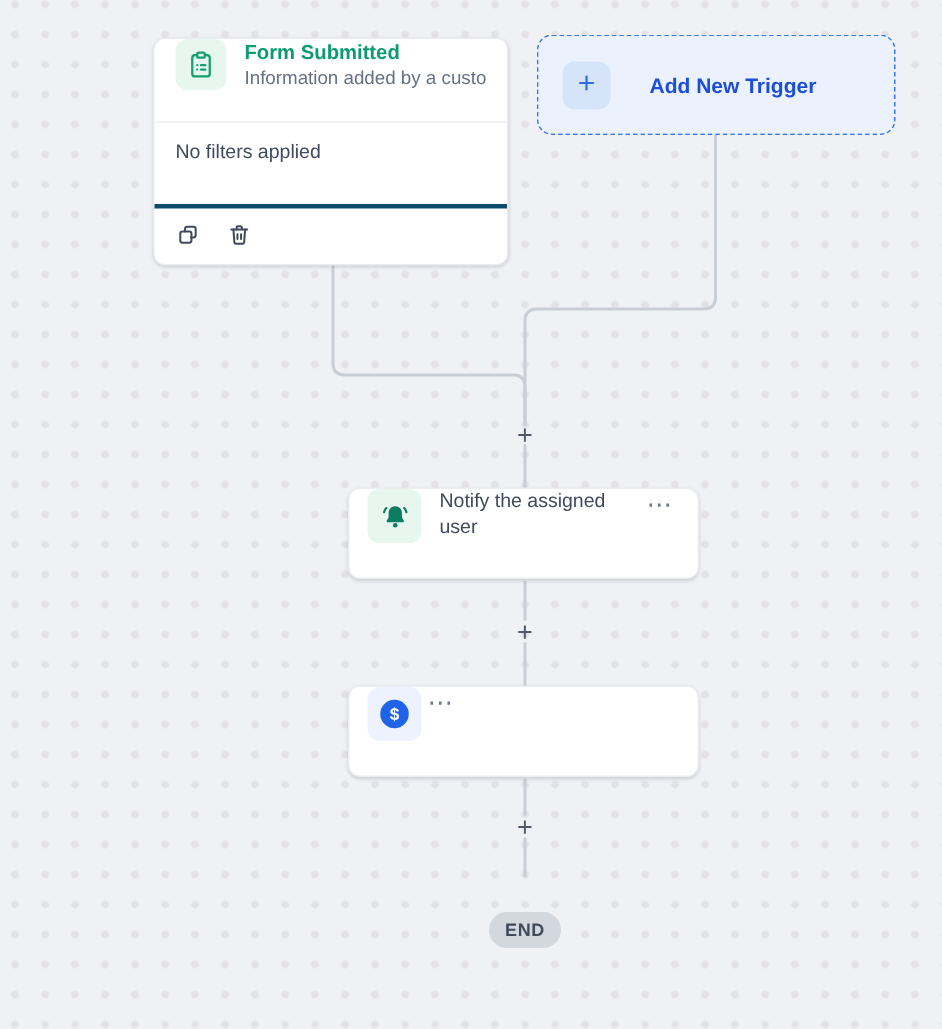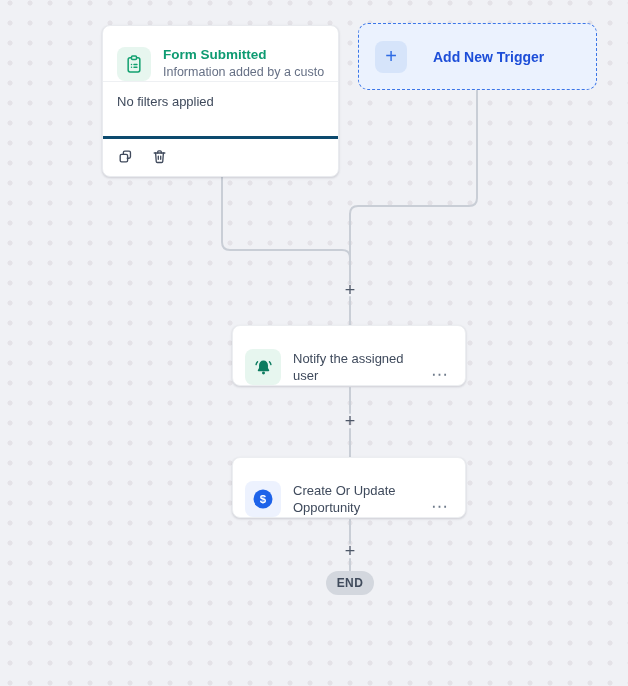--- a/index.html
+++ b/index.html
@@ -12,21 +12,21 @@
     background-position:0 -7px;
   }
   .connector-svg{position:absolute;left:0;top:0;pointer-events:none;}
   
   .trigger-card{
     position:absolute;left:102px;top:25px;width:237px;height:152px;
     background:#ffffff;border:1px solid #e9ebef;border-radius:8px;
     box-shadow:0 1px 2px rgba(16,24,40,.06),0 1px 3px rgba(16,24,40,.10);
     box-sizing:border-box;cursor:pointer;
   }
-  .trigger-header{display:flex;align-items:flex-end;height:55px;padding:0 14px;border-bottom:1px solid #eef0f3;}
+  .trigger-header{display:flex;align-items:flex-start;height:55px;padding:0 14px;border-bottom:1px solid #eef0f3;}
   .icon-chip{width:34px;height:34px;border-radius:8px;display:flex;align-items:center;justify-content:center;flex:none;}
   .chip-mint{background:#e7f6ef;}
   .chip-blue{background:#edf2fe;}
   .trigger-titles{margin-left:12px;min-width:0;}
   .trigger-title{font-size:13.5px;font-weight:700;color:#0e9b72;line-height:1.35;}
   .trigger-subtitle{font-size:12.5px;color:#667085;line-height:1.35;white-space:nowrap;overflow:hidden;}
   .trigger-filters{height:57px;padding:10px 14px;border-bottom:3px solid #0c4a6e;box-sizing:border-box;}
   .filters-text{font-size:13px;color:#3f4a5c;}
   .trigger-footer{display:flex;align-items:center;gap:10px;height:38px;padding:0 10px;}
   .icon-btn{width:24px;height:24px;border:none;background:transparent;display:flex;align-items:center;justify-content:center;border-radius:4px;cursor:pointer;padding:0;}
@@ -37,34 +37,34 @@
     display:flex;align-items:center;padding:0 16px;cursor:pointer;
   }
   .add-trigger-chip{width:32px;height:32px;border-radius:8px;background:#d6e4fa;display:flex;align-items:center;justify-content:center;flex:none;}
   .add-trigger-plus{color:#2e6be4;font-size:20px;font-weight:400;line-height:1;margin-top:-2px;}
   .add-trigger-label{margin-left:26px;font-size:14px;font-weight:700;color:#1d4ed8;}
   
   .action-card{
     position:absolute;left:232px;width:234px;height:61px;box-sizing:border-box;
     background:#ffffff;border:1px solid #eceef1;border-radius:8px;
     box-shadow:0 1px 2px rgba(16,24,40,.06),0 1px 3px rgba(16,24,40,.10);
-    display:flex;align-items:flex-end;padding:0 12px;cursor:pointer;
+    display:flex;align-items:flex-start;padding:0 12px;cursor:pointer;
   }
   .action-card .icon-chip{width:36px;height:36px;}
   .action-title{flex:1;margin-left:12px;margin-right:6px;font-size:13px;color:#3f4a5c;line-height:1.3;}
   .more-btn{border:none;background:transparent;color:#6e7a8a;font-size:17px;line-height:1;cursor:pointer;padding:2px 4px;letter-spacing:1px;}
   
   .plus-node{
     position:absolute;width:20px;height:20px;transform:translate(-50%,-50%);
     display:flex;align-items:center;justify-content:center;
     color:#4e5868;font-size:18px;font-weight:400;line-height:1;cursor:pointer;
     background:transparent;border:none;padding:0;
   }
   .end-badge{
-    position:absolute;left:326px;top:571px;width:48px;height:24px;border-radius:12px;
+    position:absolute;left:326px;top:608px;width:48px;height:24px;border-radius:12px;
     background:#d3d7de;color:#404b5c;font-size:12px;font-weight:700;letter-spacing:.4px;
     display:flex;align-items:center;justify-content:center;
   }
 </style>
 </head>
 <body>
 
 <div class="canvas">
 
   <svg class="connector-svg" width="628" height="686" viewBox="0 0 628 686">
@@ -147,21 +147,20 @@
     <span>+</span>
   </button>
 
   <div class="action-card" style="top:457px;">
     <div class="icon-chip chip-blue">
       <svg width="24" height="24" viewBox="0 0 24 24">
         <circle cx="12" cy="12" r="9.5" fill="#1e63e9"></circle>
         <text x="12" y="16.2" text-anchor="middle" font-size="11.5" font-weight="bold" fill="#ffffff" font-family="Liberation Sans, sans-serif">$</text>
       </svg>
     </div>
-    <div class="action-title">Create Or Update Opportunity</div>
     <button class="more-btn">
       <span>⋯</span>
     </button>
   </div>
 
   <button class="plus-node" style="left:350px;top:551px;">
     <span>+</span>
   </button>
 
   <div class="end-badge">

